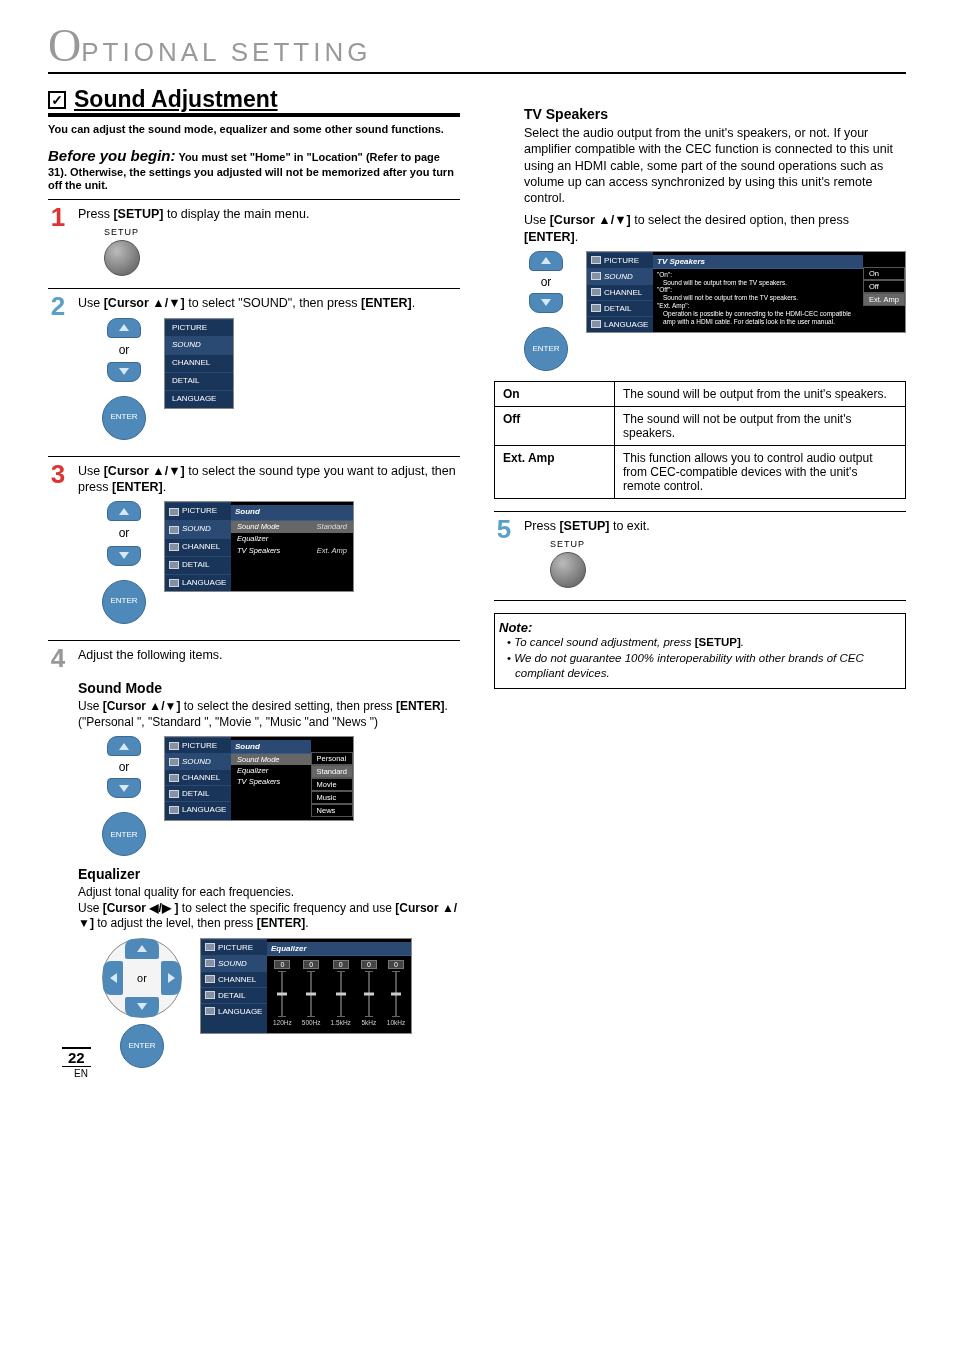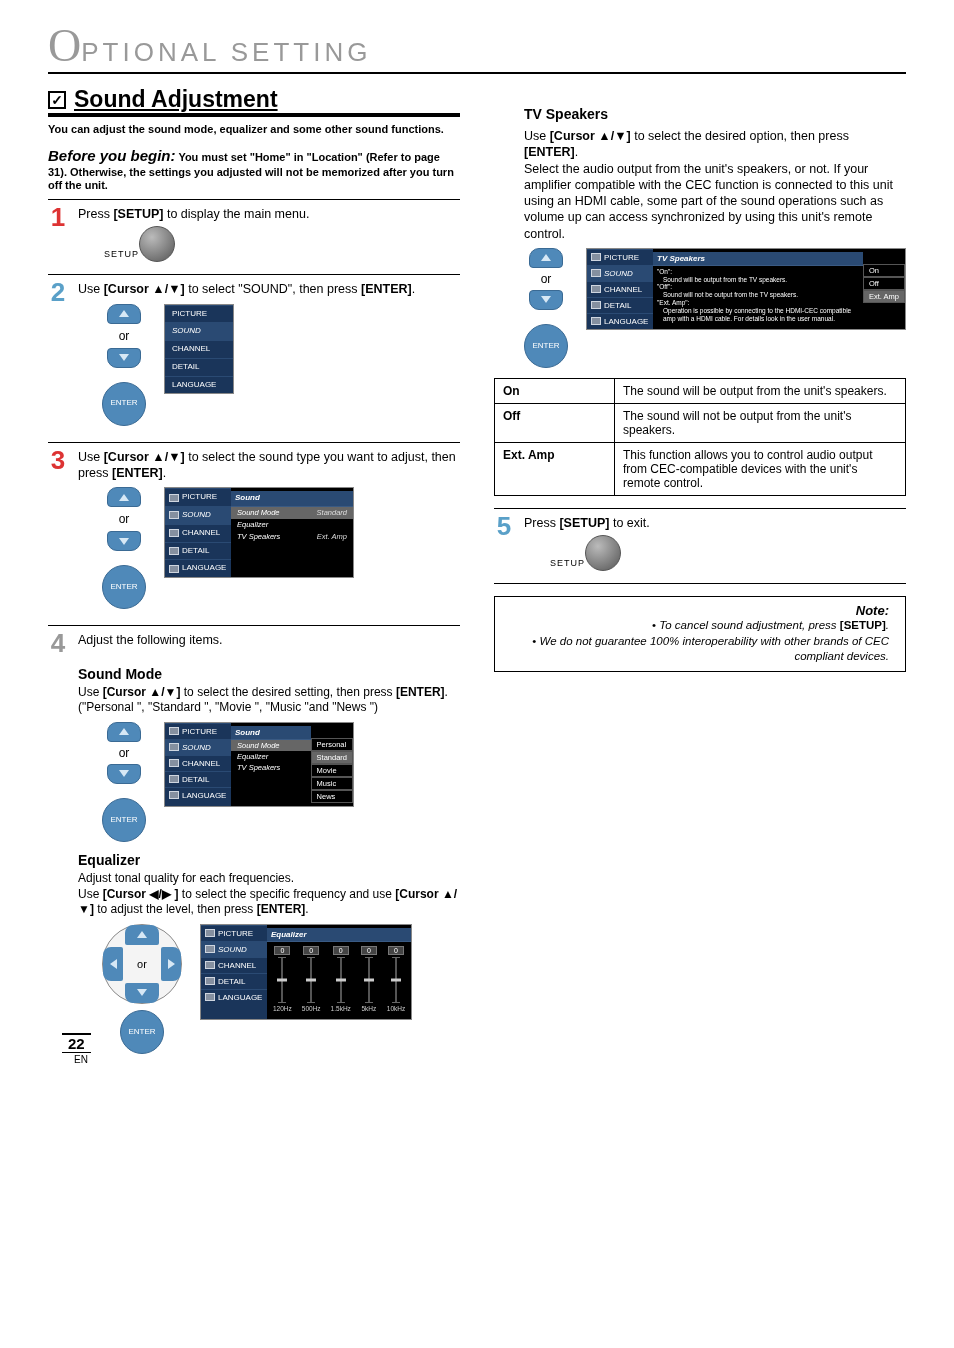--- a/index.html
+++ b/index.html
@@ -47,21 +47,21 @@
   .enter-btn { width:44px; height:44px; background:#4f89b9; border-radius:50%; border:1px solid #3a6a94; display:flex; align-items:center; justify-content:center; color:#fff; font-size:8px;}
   .or-lbl { font-size: 12px; }
 
   .dpad { display:grid; grid-template-columns: 20px 34px 20px; grid-template-rows: 20px 34px 20px; gap:2px; align-items:center; justify-items:center; width:80px; height:80px; border:1px solid #888; border-radius:50%; position:relative; background:#f4f4f4;}
   .dpad .up { grid-column:2; grid-row:1; width:34px; height:20px; background:#4f89b9; border-radius:8px 8px 2px 2px; display:flex;align-items:center;justify-content:center;}
   .dpad .dn { grid-column:2; grid-row:3; width:34px; height:20px; background:#4f89b9; border-radius:2px 2px 8px 8px; display:flex;align-items:center;justify-content:center;}
   .dpad .lf { grid-column:1; grid-row:2; width:20px; height:34px; background:#4f89b9; border-radius:8px 2px 2px 8px; display:flex;align-items:center;justify-content:center;}
   .dpad .rt { grid-column:3; grid-row:2; width:20px; height:34px; background:#4f89b9; border-radius:2px 8px 8px 2px; display:flex;align-items:center;justify-content:center;}
   .dpad .ct { grid-column:2; grid-row:2; font-size:11px; }
 
-  .setup-fig { display:flex; flex-direction:row; align-items:flex-end; margin-left:26px; margin-top:4px; margin-bottom:6px; }
+  .setup-fig { display:flex; flex-direction:column; align-items:flex-start; margin-left:26px; margin-top:4px; margin-bottom:6px; }
   .setup-lbl { font-size:9px; letter-spacing:1px; margin-bottom:2px;}
   .round-btn { width:36px; height:36px; border-radius:50%; background: radial-gradient(circle at 35% 30%, #bbb, #555); border:1px solid #555;}
 
   
   .osd { border:1px solid #888; font-size:8px; color:#fff; background:#000; min-width:190px; }
   .osd-row { display:flex; }
   .osd-left { width:66px; background:#1a355a; }
   .osd-left .item { padding:3px 4px; border-top:1px solid #2a4a73; display:flex; align-items:center; gap:3px;}
   .osd-left .item.sel { background:#2a4a73; }
   .osd-left .ico { width:10px; height:8px; background:#8590a0; display:inline-block; border:1px solid #cfd6e0;}
@@ -77,21 +77,21 @@
   .osd-menu-only .item.sel{ background:#2a4a73; }
 
   .opt-col { font-size:7.5px; color:#fff; }
   .opt-col div { padding:1px 5px; border:1px solid #555; background:#000; }
   .opt-col div.sel { background:#666; }
 
   table.def { border-collapse: collapse; width:100%; margin-top:8px; font-size:12px; }
   table.def td { border:1px solid #000; padding:5px 8px; vertical-align:top; }
   table.def td.k { font-weight:bold; width:120px; }
 
-  .note-box { border:1px solid #000; padding:6px 16px; margin-top:12px; font-size:11.5px;text-align:right; }
+  .note-box { border:1px solid #000; padding:6px 4px; margin-top:12px; font-size:11.5px; }
   .note-box ul { list-style: none; padding-left: 8px; }
   .note-box li { font-style: italic; line-height:1.3; margin-bottom:1px; padding-left:8px; text-indent:-8px; }
   .note-box li::before { content:"• "; font-style: normal; }
 
   
   .eq-area { display:flex; gap:10px; padding:4px 6px; background:#000;}
   .eq-col { display:flex; flex-direction:column; align-items:center; gap:2px;}
   .eq-val { background:#444; color:#fff; font-size:7px; width:16px; text-align:center; border:1px solid #777;}
   .eq-slider { width:2px; height:46px; background:#555; position:relative;}
   .eq-slider::before, .eq-slider::after { content:''; position:absolute; left:-3px; width:8px; height:1px; background:#666;}
@@ -410,24 +410,24 @@
               </div>
             </div>
           </div>
         </div>
       </div>
     </div>
 
     <div class="col">
       <div style="margin-left:30px;">
         <div class="subh" style="margin-top:20px;">TV Speakers</div>
+        <p style="font-size:12.5px;">Select the audio output from the unit's speakers, or not. If your amplifier compatible with the CEC function is connected to this unit using an HDMI cable, some part of the sound operations such as volume up can access synchronized by using this unit's remote control.</p>
         <p style="font-size:12.5px; margin-top:6px;">
           <span>Use </span><span class="bold">[Cursor ▲/▼]</span><span> to select the desired option, then press </span><span class="bold">[ENTER]</span><span>.</span>
         </p>
-        <p style="font-size:12.5px;">Select the audio output from the unit's speakers, or not. If your amplifier compatible with the CEC function is connected to this unit using an HDMI cable, some part of the sound operations such as volume up can access synchronized by using this unit's remote control.</p>
 
         <div class="remote-fig" style="margin-left:0;">
           <div class="remote-vert">
             <div class="rbtn arrow-up"></div>
             <div class="or-lbl">or</div>
             <div class="rbtn down arrow-down"></div>
             <div style="height:6px;"></div>
             <div class="enter-btn">
                 <span>ENTER</span>
               </div>

